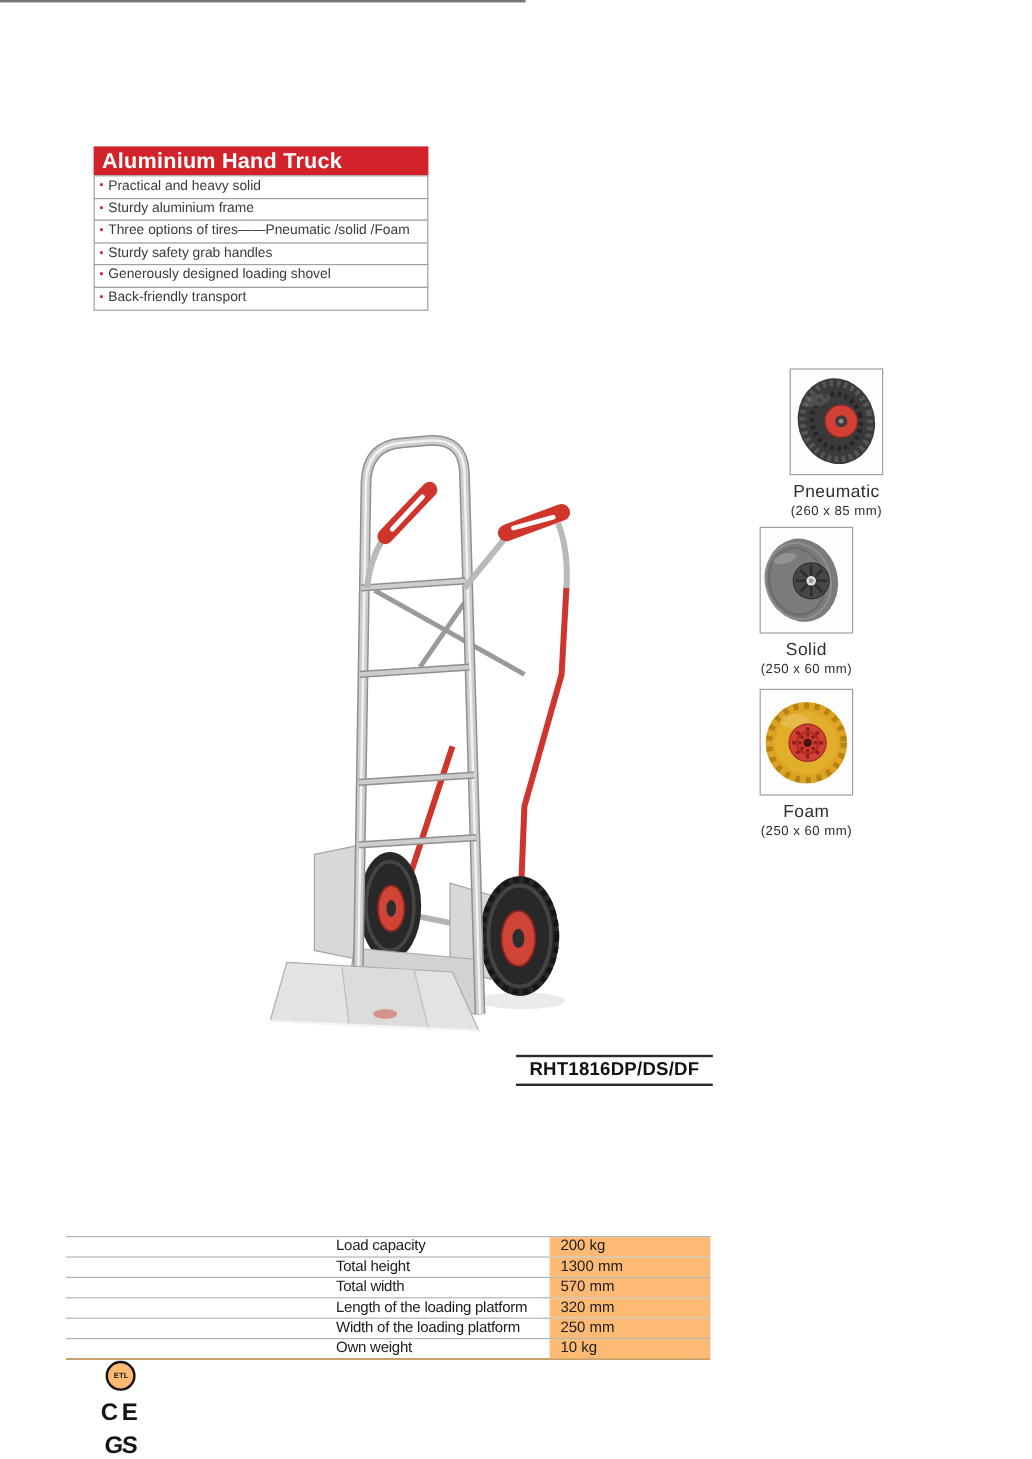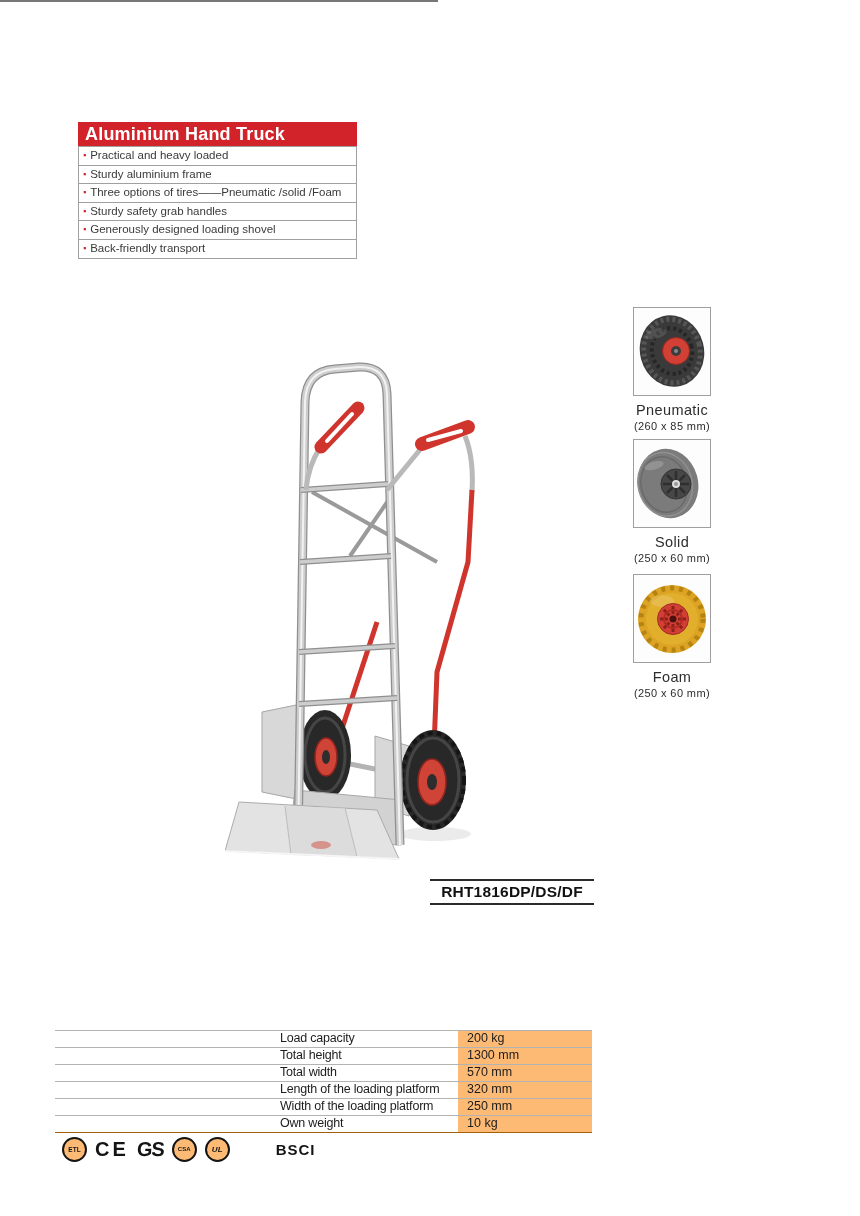--- a/index.html
+++ b/index.html
@@ -22,41 +22,41 @@
   .features li .bullet::before{content:"▪";}
 
   
   .truck{position:absolute;left:225px;top:340px;width:290px;height:545px;}
 
   
   .tire-card{position:absolute;width:160px;text-align:center;}
   .tire-box{width:76px;height:87px;border:1px solid #9f9f9f;margin:0 auto;background:#fdfdfd;}
   .tire-name{font-size:14.5px;color:#2d2d2d;margin-top:6px;letter-spacing:.4px;line-height:16px;}
   .tire-size{font-size:11px;color:#2d2d2d;letter-spacing:.4px;line-height:16px;}
-  #tire-card-1{left:592px;top:307px;}
+  #tire-card-1{left:617px;top:307px;}
   #tire-card-2{left:592px;top:439px;}
   #tire-card-3{left:592px;top:574px;}
 
   
   .model-code{
     position:absolute;left:430px;top:879px;width:164px;
     border-top:2px solid #2b2b2b;border-bottom:2px solid #2b2b2b;
     font-size:15.5px;font-weight:bold;color:#111;text-align:center;
     line-height:22px;letter-spacing:.2px;
   }
 
   
   .spec-table{position:absolute;left:55px;top:1030px;width:537px;border-bottom:1px solid #a16207;}
   .spec-row{display:flex;height:16px;border-top:1px solid #b3b3b3;}
   .spec-spacer{width:225px;}
   .spec-label{width:178px;font-size:12.5px;line-height:15px;color:#1c1c1c;letter-spacing:-.2px;white-space:nowrap;}
   .spec-value{width:134px;background:#fdba74;font-size:12.5px;line-height:15px;color:#1c1c1c;padding-left:9px;box-sizing:border-box;}
 
   
-  .certs{position:absolute;left:62px;top:1134px;height:30px;display:flex;align-items:center;gap:8px;color:#141414;}
+  .certs{position:absolute;left:62px;top:1134px;height:30px;display:flex;align-items:center;gap:8px;color:#141414;flex-direction:column;}
   .logo-circle{
     width:21px;height:21px;border:2px solid #141414;border-radius:50%;
     display:flex;align-items:center;justify-content:center;flex:0 0 auto;
     font-weight:bold;background:#fdba74;
   }
   .etl-text{font-size:6.5px;letter-spacing:0;}
   .csa-text{font-size:6px;letter-spacing:0;}
   .ul-text{font-size:8px;font-style:italic;}
   .ce-text{font-size:20px;font-weight:600;letter-spacing:3px;line-height:20px;}
   .gs-text{font-size:20px;font-weight:900;letter-spacing:-1px;transform:skewX(-4deg);line-height:20px;}
@@ -66,21 +66,21 @@
 <body>
 
 <div class="page">
   <div class="scan-edge"></div>
 
   <div class="feature-box">
     <div class="banner">
       <span>Aluminium Hand Truck</span>
     </div>
     <ul class="features">
-      <li><span class="bullet"></span><span>Practical and heavy loaded</span></li>
+      <li><span class="bullet"></span><span>Practical and heavy solid</span></li>
       <li><span class="bullet"></span><span>Sturdy aluminium frame</span></li>
       <li><span class="bullet"></span><span>Three options of tires——Pneumatic /solid /Foam</span></li>
       <li><span class="bullet"></span><span>Sturdy safety grab handles</span></li>
       <li><span class="bullet"></span><span>Generously designed loading shovel</span></li>
       <li><span class="bullet"></span><span>Back-friendly transport</span></li>
     </ul>
   </div>
 
   <svg class="truck" viewBox="0 0 290 545">
 

